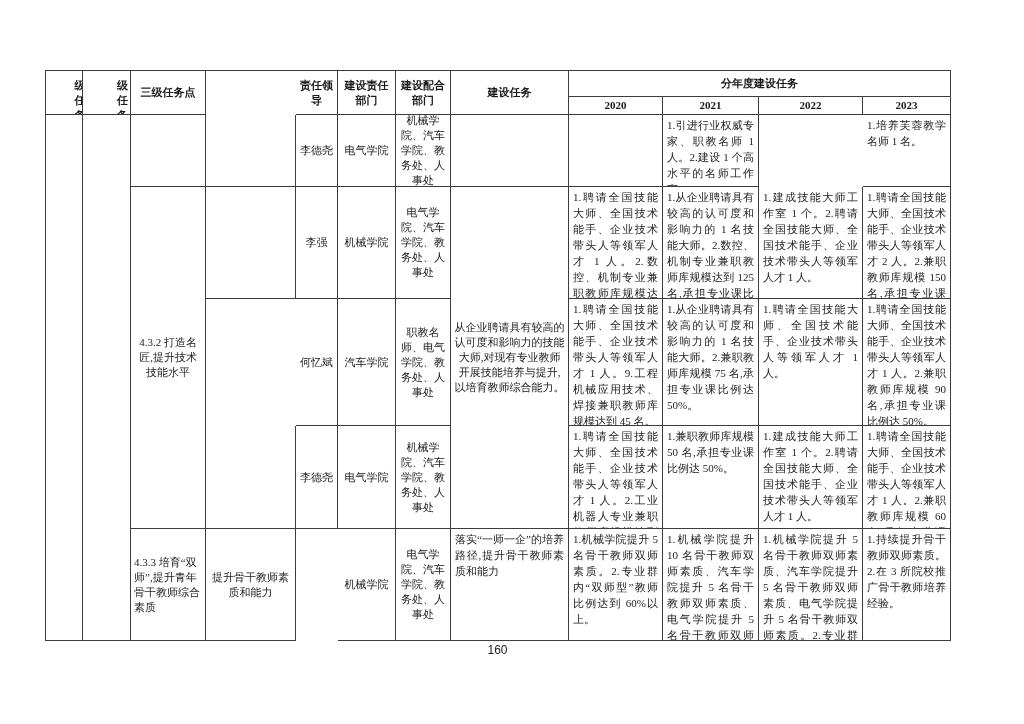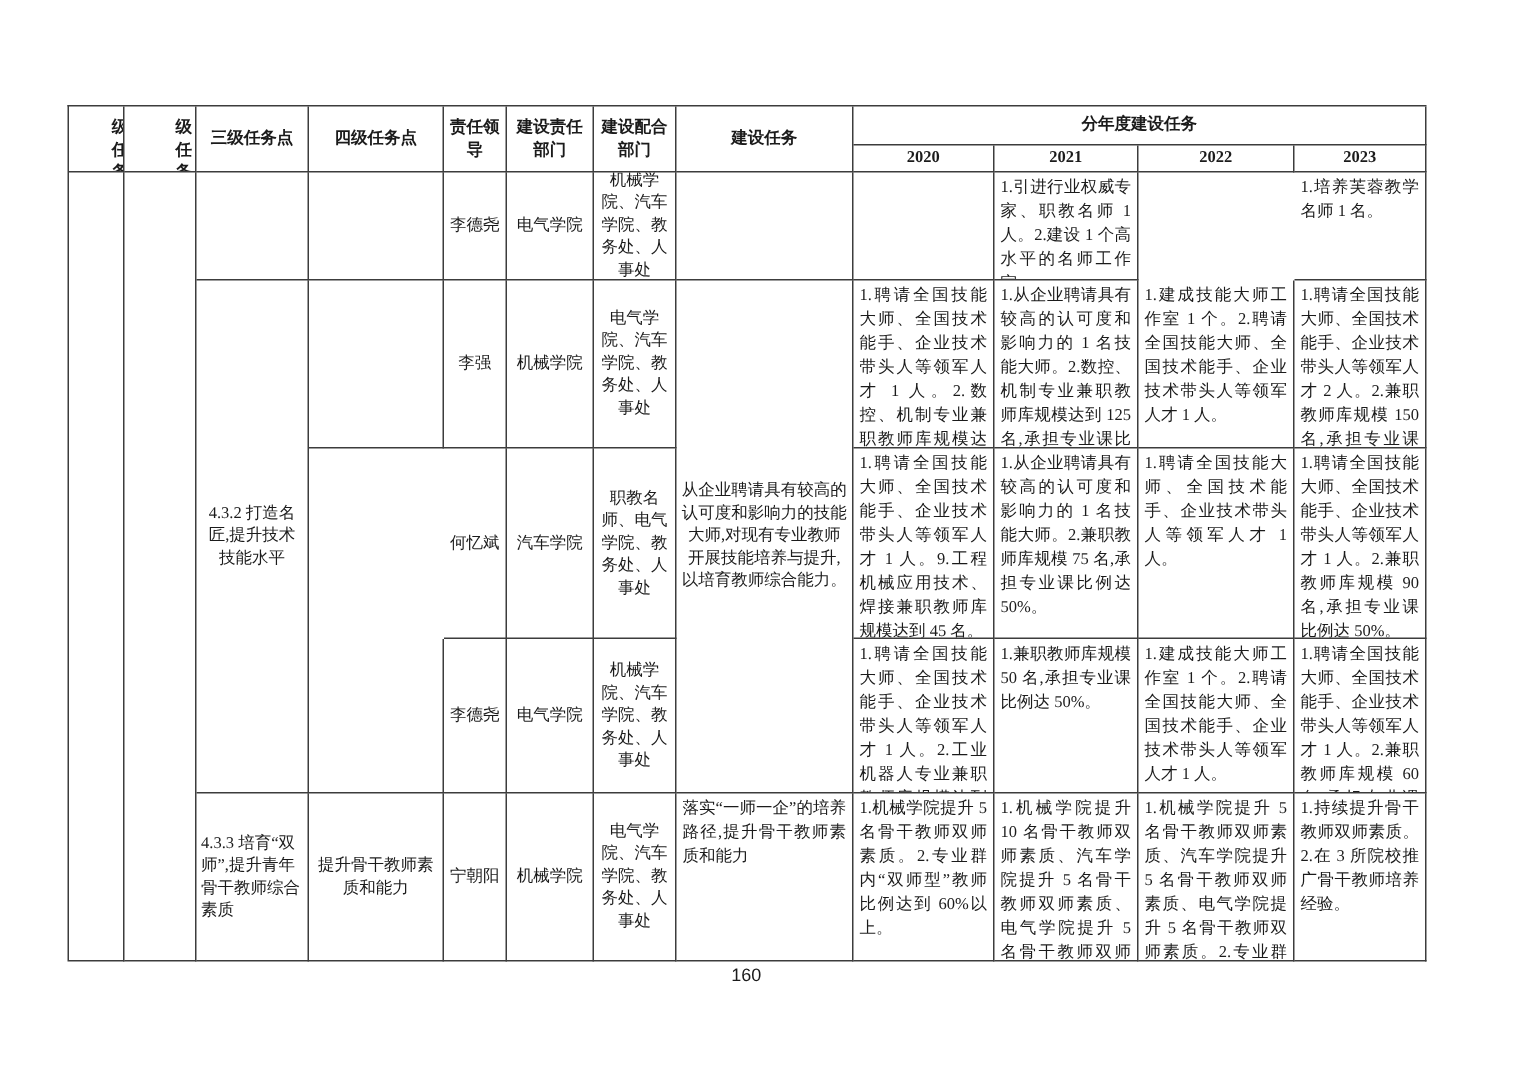--- a/index.html
+++ b/index.html
@@ -35,23 +35,20 @@
 <div class="doc-table">
 
   <div class="cell mid hdr" style="grid-column:1;grid-row:1/3">
       <span class="w2">一级任务</span>
     </div>
   <div class="cell mid hdr" style="grid-column:2;grid-row:1/3">
       <span class="w2">一级任务</span>
     </div>
   <div class="cell mid hdr" style="grid-column:3;grid-row:1/3">
       <span>三级任务点</span>
-    </div>
-  <div class="cell mid hdr" style="grid-column:4;grid-row:1/3">
-      <span>四级任务点</span>
     </div>
   <div class="cell mid hdr" style="grid-column:5;grid-row:1/3">
       <span>责任领导</span>
     </div>
   <div class="cell mid hdr" style="grid-column:6;grid-row:1/3">
       <span>建设责任部门</span>
     </div>
   <div class="cell mid hdr" style="grid-column:7;grid-row:1/3">
       <span>建设配合部门</span>
     </div>
@@ -144,23 +141,20 @@
   <div class="cell yr" style="grid-column:10;grid-row:6">1.兼职教师库规模 50 名,承担专业课比例达 50%。</div>
   <div class="cell yr" style="grid-column:11;grid-row:6">1.建成技能大师工作室 1 个。2.聘请全国技能大师、全国技术能手、企业技术带头人等领军人才 1 人。</div>
   <div class="cell yr" style="grid-column:12;grid-row:6">1.聘请全国技能大师、全国技术能手、企业技术带头人等领军人才 1 人。2.兼职教师库规模 60 名,承担专业课比例达 50%。</div>
 
   <div class="cell midl" style="grid-column:3;grid-row:7">
       <span>4.3.3 培育“双师”,提升青年骨干教师综合素质</span>
     </div>
   <div class="cell mid" style="grid-column:4;grid-row:7">
       <span>提升骨干教师素质和能力</span>
     </div>
-  <div class="cell mid" style="grid-column:5;grid-row:7">
-      <span>宁朝阳</span>
-    </div>
   <div class="cell mid" style="grid-column:6;grid-row:7">
       <span>机械学院</span>
     </div>
   <div class="cell mid" style="grid-column:7;grid-row:7">
       <span>电气学院、汽车学院、教务处、人事处</span>
     </div>
   <div class="cell yr" style="grid-column:8;grid-row:7">落实“一师一企”的培养路径,提升骨干教师素质和能力</div>
   <div class="cell yr" style="grid-column:9;grid-row:7">1.机械学院提升 5 名骨干教师双师素质。2.专业群内“双师型”教师比例达到 60%以上。</div>
   <div class="cell yr" style="grid-column:10;grid-row:7">1.机械学院提升 10 名骨干教师双师素质、汽车学院提升 5 名骨干教师双师素质、电气学院提升 5 名骨干教师双师素质。2.专业群内“双</div>
   <div class="cell yr" style="grid-column:11;grid-row:7">1.机械学院提升 5 名骨干教师双师素质、汽车学院提升 5 名骨干教师双师素质、电气学院提升 5 名骨干教师双师素质。2.专业群内“双师型”教</div>

